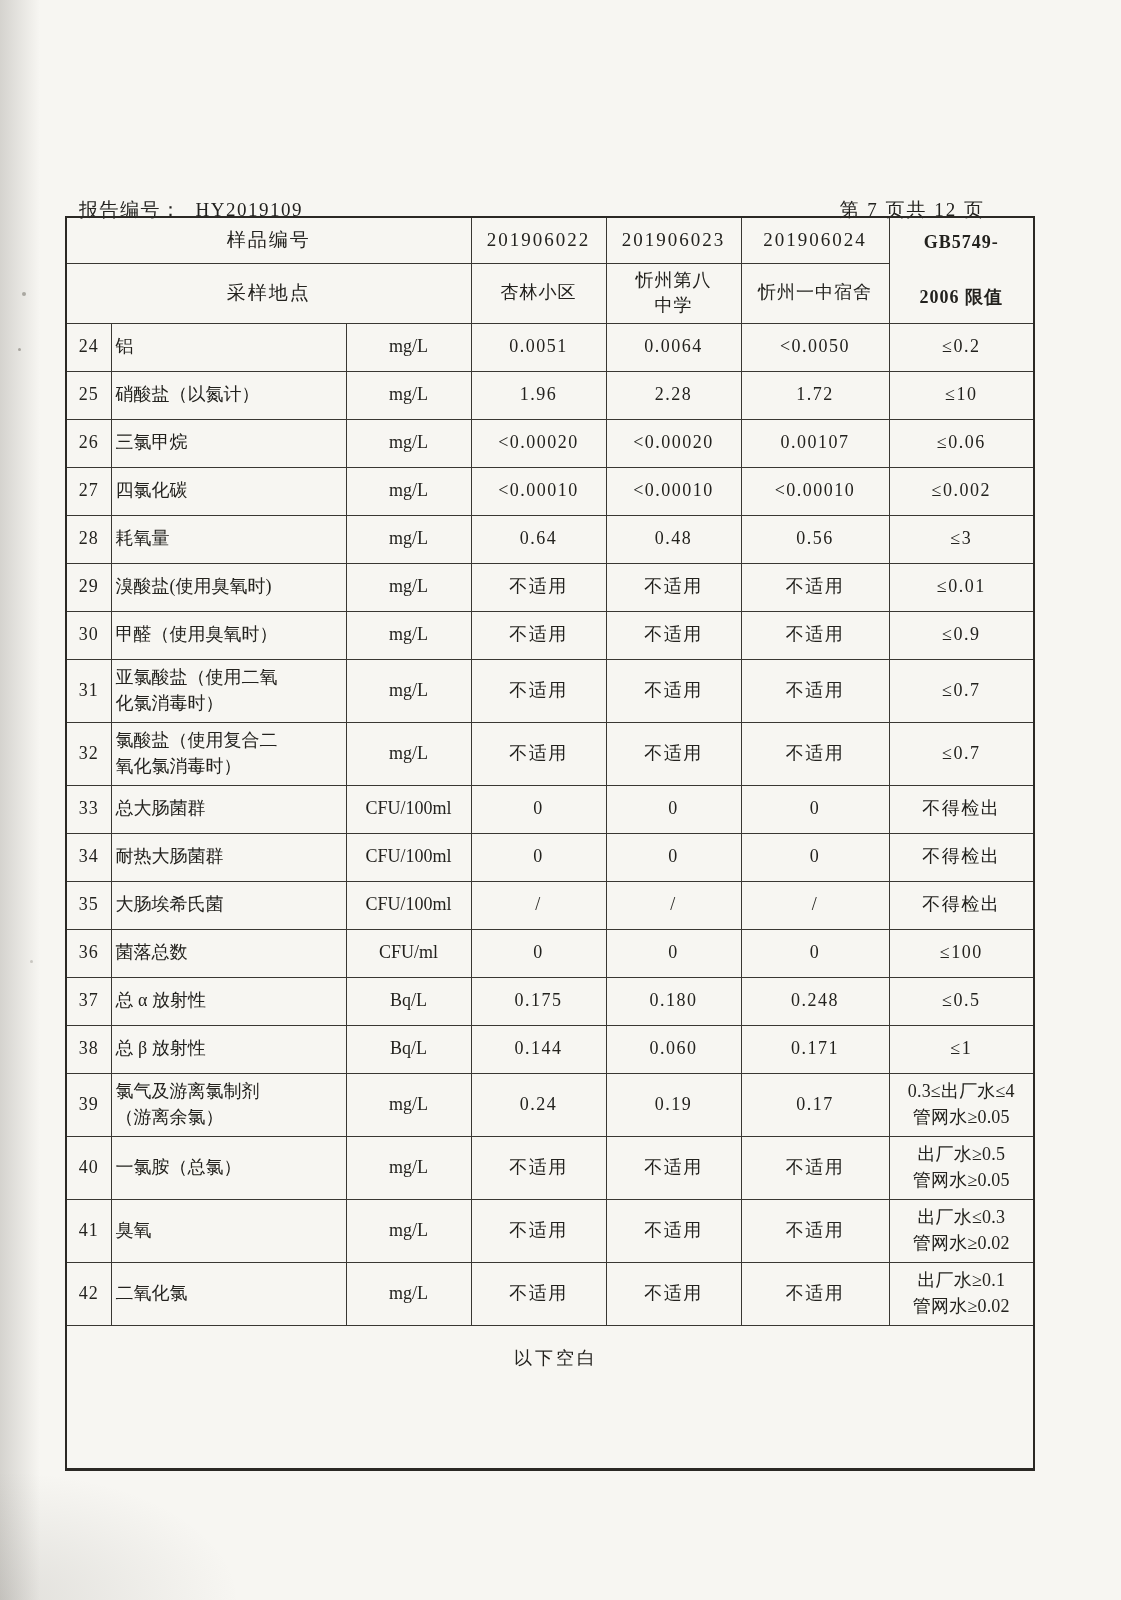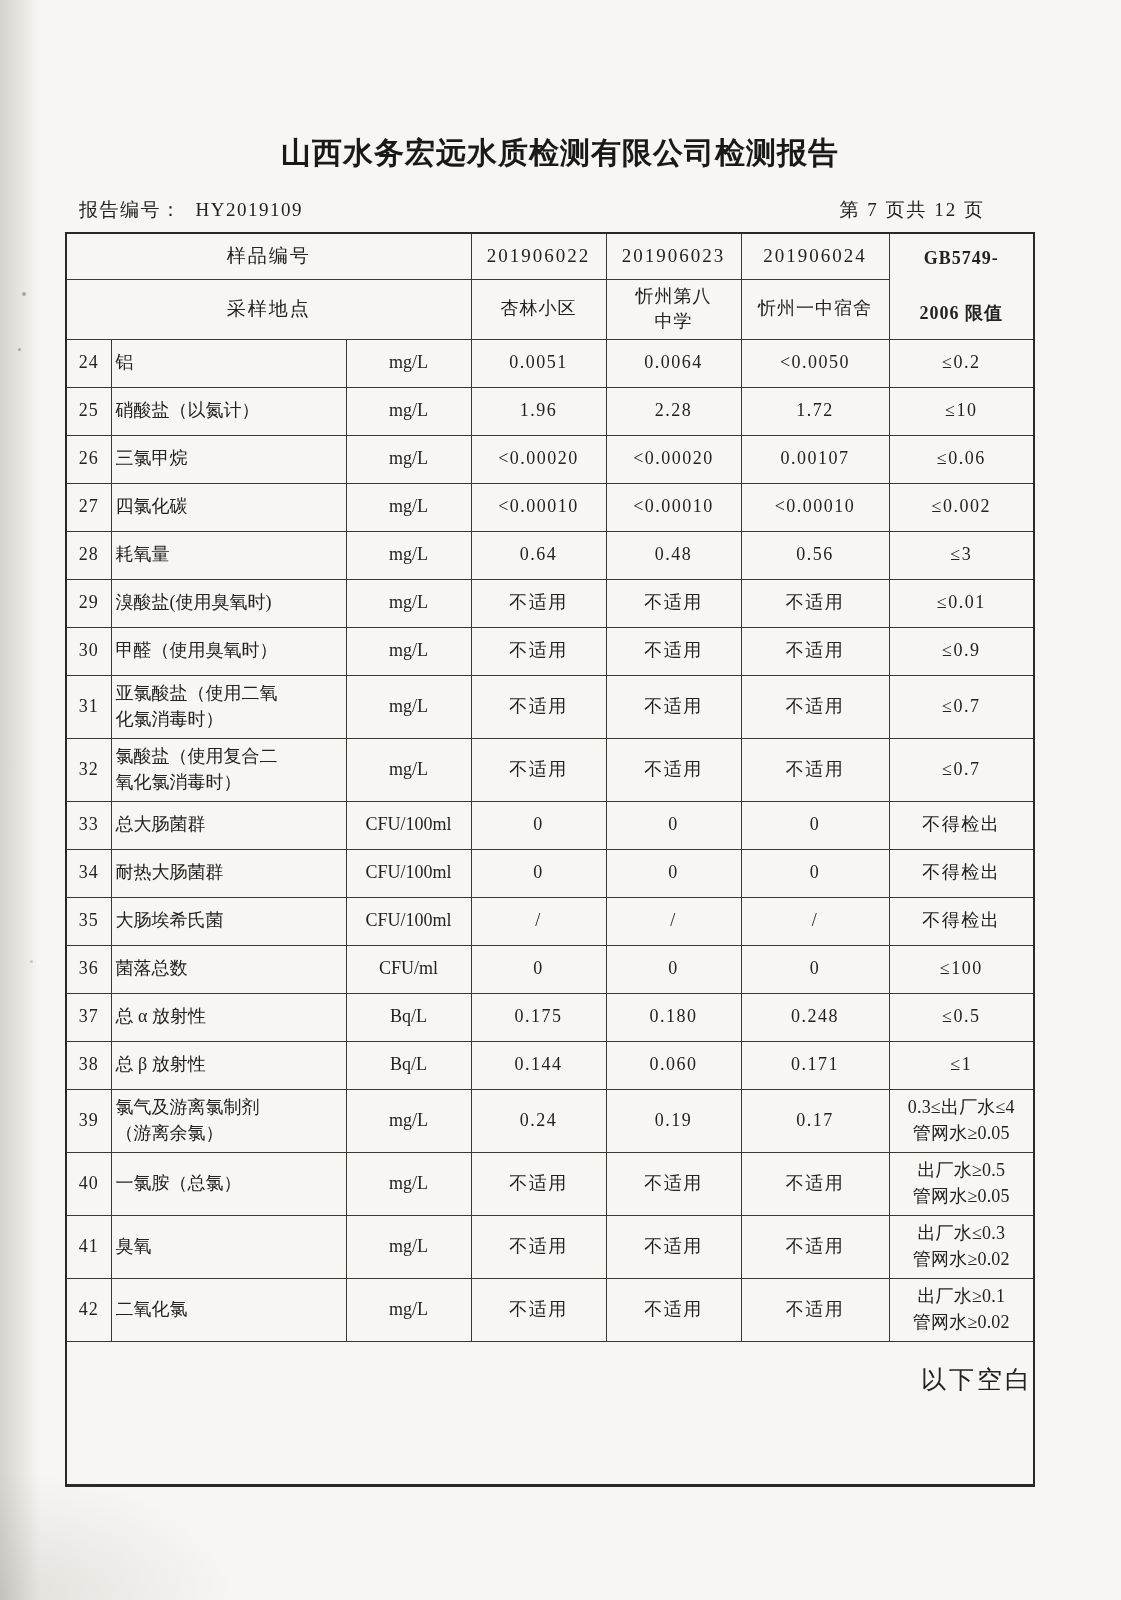--- a/index.html
+++ b/index.html
@@ -32,21 +32,21 @@
   }
   .meta-row{
     position:absolute;top:197px;left:65px;width:920px;
     display:flex;justify-content:space-between;align-items:baseline;
     font-size:19px;letter-spacing:1px;color:#23221f;
   }
   .report-no span{letter-spacing:1.5px;margin-left:14px;}
   .page-ind{letter-spacing:2px;}
 
   table.report{
-    position:absolute;top:232px;left:65px;width:968px;
+    position:absolute;top:216px;left:65px;width:968px;
     border-collapse:collapse;table-layout:fixed;
     border:2px solid #2b2925;border-bottom-width:3px;
   }
   table.report td{
     border:1px solid #3a3833;
     padding:3px 4px;font-size:18px;vertical-align:middle;
     color:#23221e;line-height:1.4;overflow:hidden;
   }
   td.c{text-align:center;}
   td.rn{text-align:center;font-size:17px;letter-spacing:1px;}
@@ -55,33 +55,32 @@
   td.pre{white-space:pre-line;}
   td.small{font-size:14.5px;letter-spacing:.2px;line-height:1.6;padding:2px 2px;}
   thead td.hdr{font-size:19px;letter-spacing:2px;}
   thead td.sid{font-size:19px;letter-spacing:2px;}
   thead td.loc{font-size:18px;letter-spacing:1px;}
   thead tr.h1{height:46px;}
   thead tr.h2{height:60px;}
   td.std{font-size:19px;letter-spacing:1px;text-align:center;font-weight:bold;}
   td.std .l1{margin-bottom:30px;}
   tfoot td.blank{
-    height:122px;vertical-align:top;text-align:right;
-    padding:20px 0 0 12px;font-size:25px;letter-spacing:3px;margin-top:48px;
+    height:122px;vertical-align:top;text-align:center;
+    padding:20px 0 0 12px;font-size:18px;letter-spacing:3px;margin-top:48px;
   }
 </style>
 </head>
 <body>
 
 <div class="paper">
   <i class="speck s1"></i>
   <i class="speck s2"></i>
   <i class="speck s3"></i>
 
-  <h1 class="title">山西水务宏远水质检测有限公司检测报告</h1>
 
   <div class="meta-row">
     <div class="report-no">
       <span>报告编号：</span><span>HY2019109</span>
     </div>
     <div class="page-ind">第 7 页共 12 页</div>
   </div>
 
   <table class="report">
     <colgroup>

